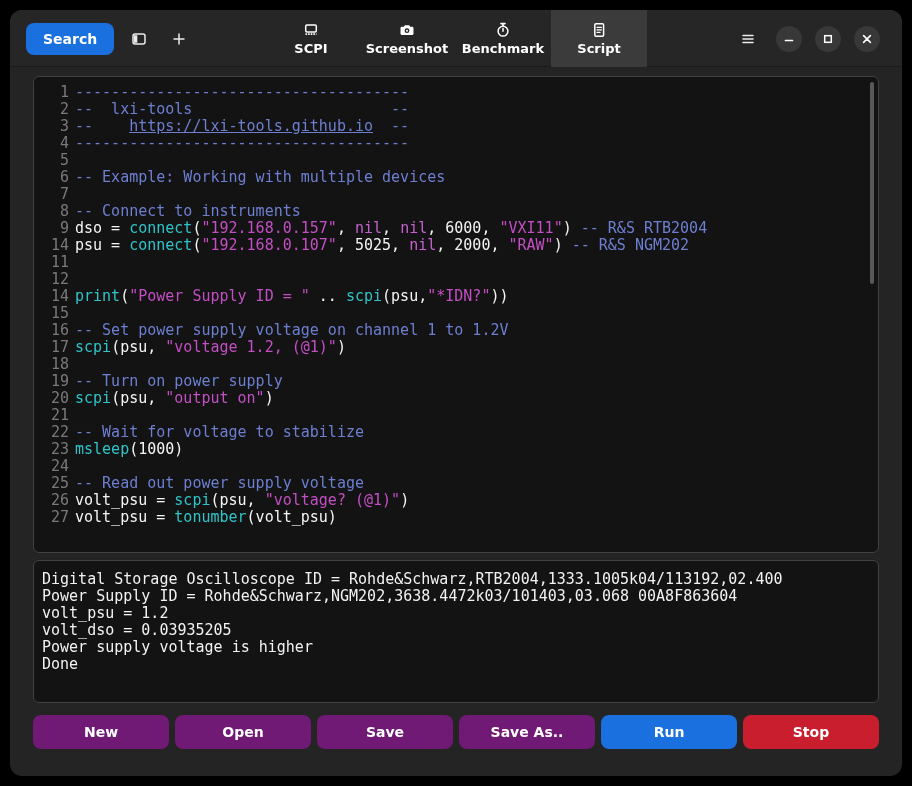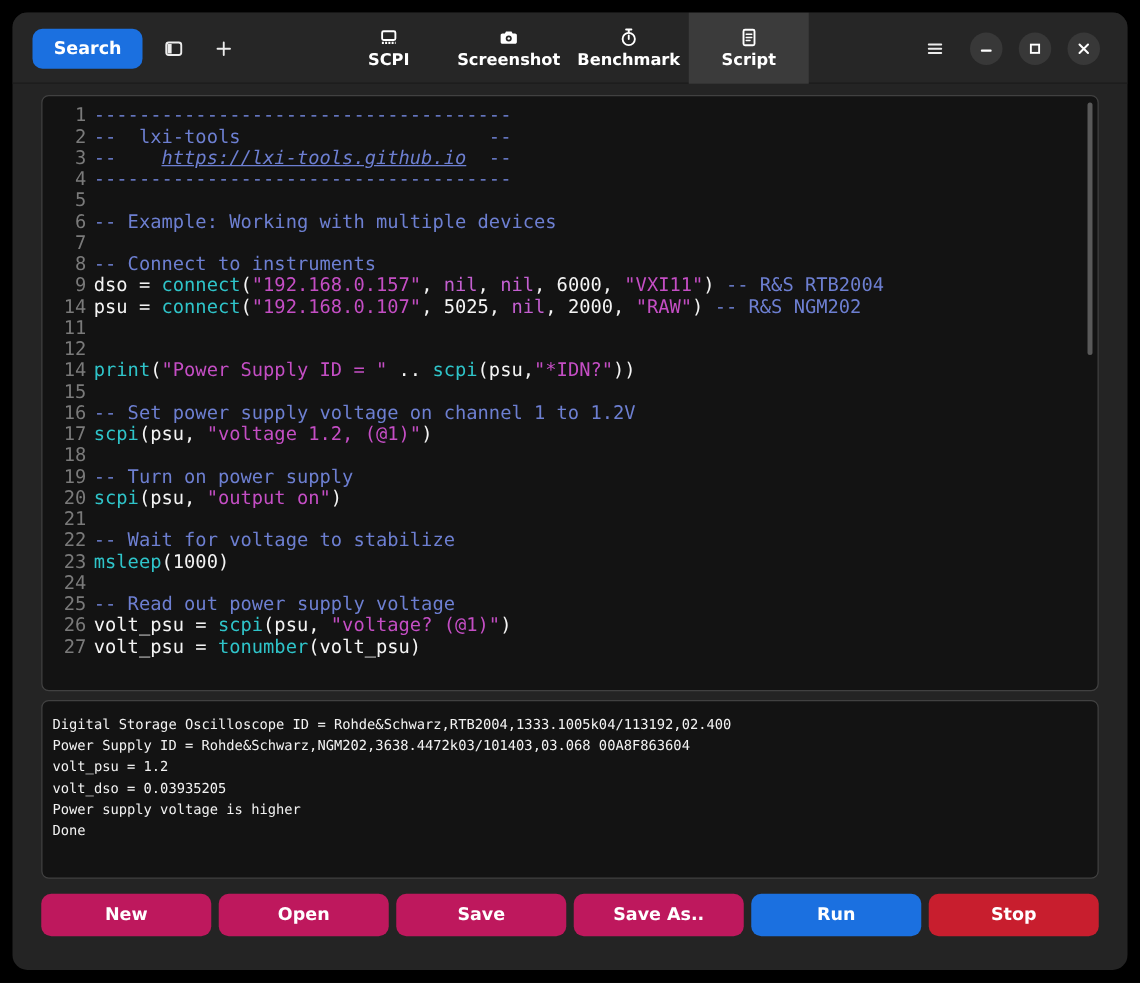--- a/index.html
+++ b/index.html
@@ -34,32 +34,32 @@
   .panel { position:absolute; background:#131313; border:1px solid #414141; border-radius:6px; }
   .editor { left:23px; top:66px; width:846px; height:477px; padding:7px 0 0 6px; overflow:hidden; }
   .code-line { display:flex; white-space:pre;
                font-family:"DejaVu Sans Mono", monospace; font-size:15px; line-height:17px; }
   .ln { width:29px; flex:none; text-align:right; color:var(--line-number); margin-right:6px; }
   .t-p { color:#f4f4f4; }
   .t-c { color:var(--comment); }
   .t-s { color:var(--string); }
   .t-f { color:var(--function); }
   .t-k { color:var(--keyword); }
-  .t-a { color:var(--comment); font-style:italic; text-decoration:underline; }
+  .t-a { color:var(--comment); text-decoration:underline; }
   .scrollbar-thumb { position:absolute; right:4px; top:5px; width:4px; height:202px;
                      background:#595959; border-radius:2px; }
 
   .console { left:23px; top:550px; width:846px; height:143px; padding:10px 8px;
              overflow:hidden; }
   .console-line { white-space:pre; color:#f2f2f2;
-                  font-family:"DejaVu Sans Mono", monospace; font-size:11px; line-height:17px; }
+                  font-family:"DejaVu Sans Mono", monospace; font-size:15px; line-height:17px; }
 
   
   .actions { position:absolute; left:23px; top:705px; width:846px; display:flex; gap:6px; }
-  .action-btn { flex:1; height:34px; background:#be185d; color:#fff; font-weight:bold;
+  .action-btn { flex:1; height:34px; background:#701a75; color:#fff; font-weight:bold;
                 font-size:14px; border:none; border-radius:8px; font-family:inherit;
                 cursor:pointer; }
   .action-btn.primary { background:var(--accent); }
   .action-btn.destructive { background:var(--destructive); }
 
   svg { display:block; }
 </style>
 </head>
 <body>
 

